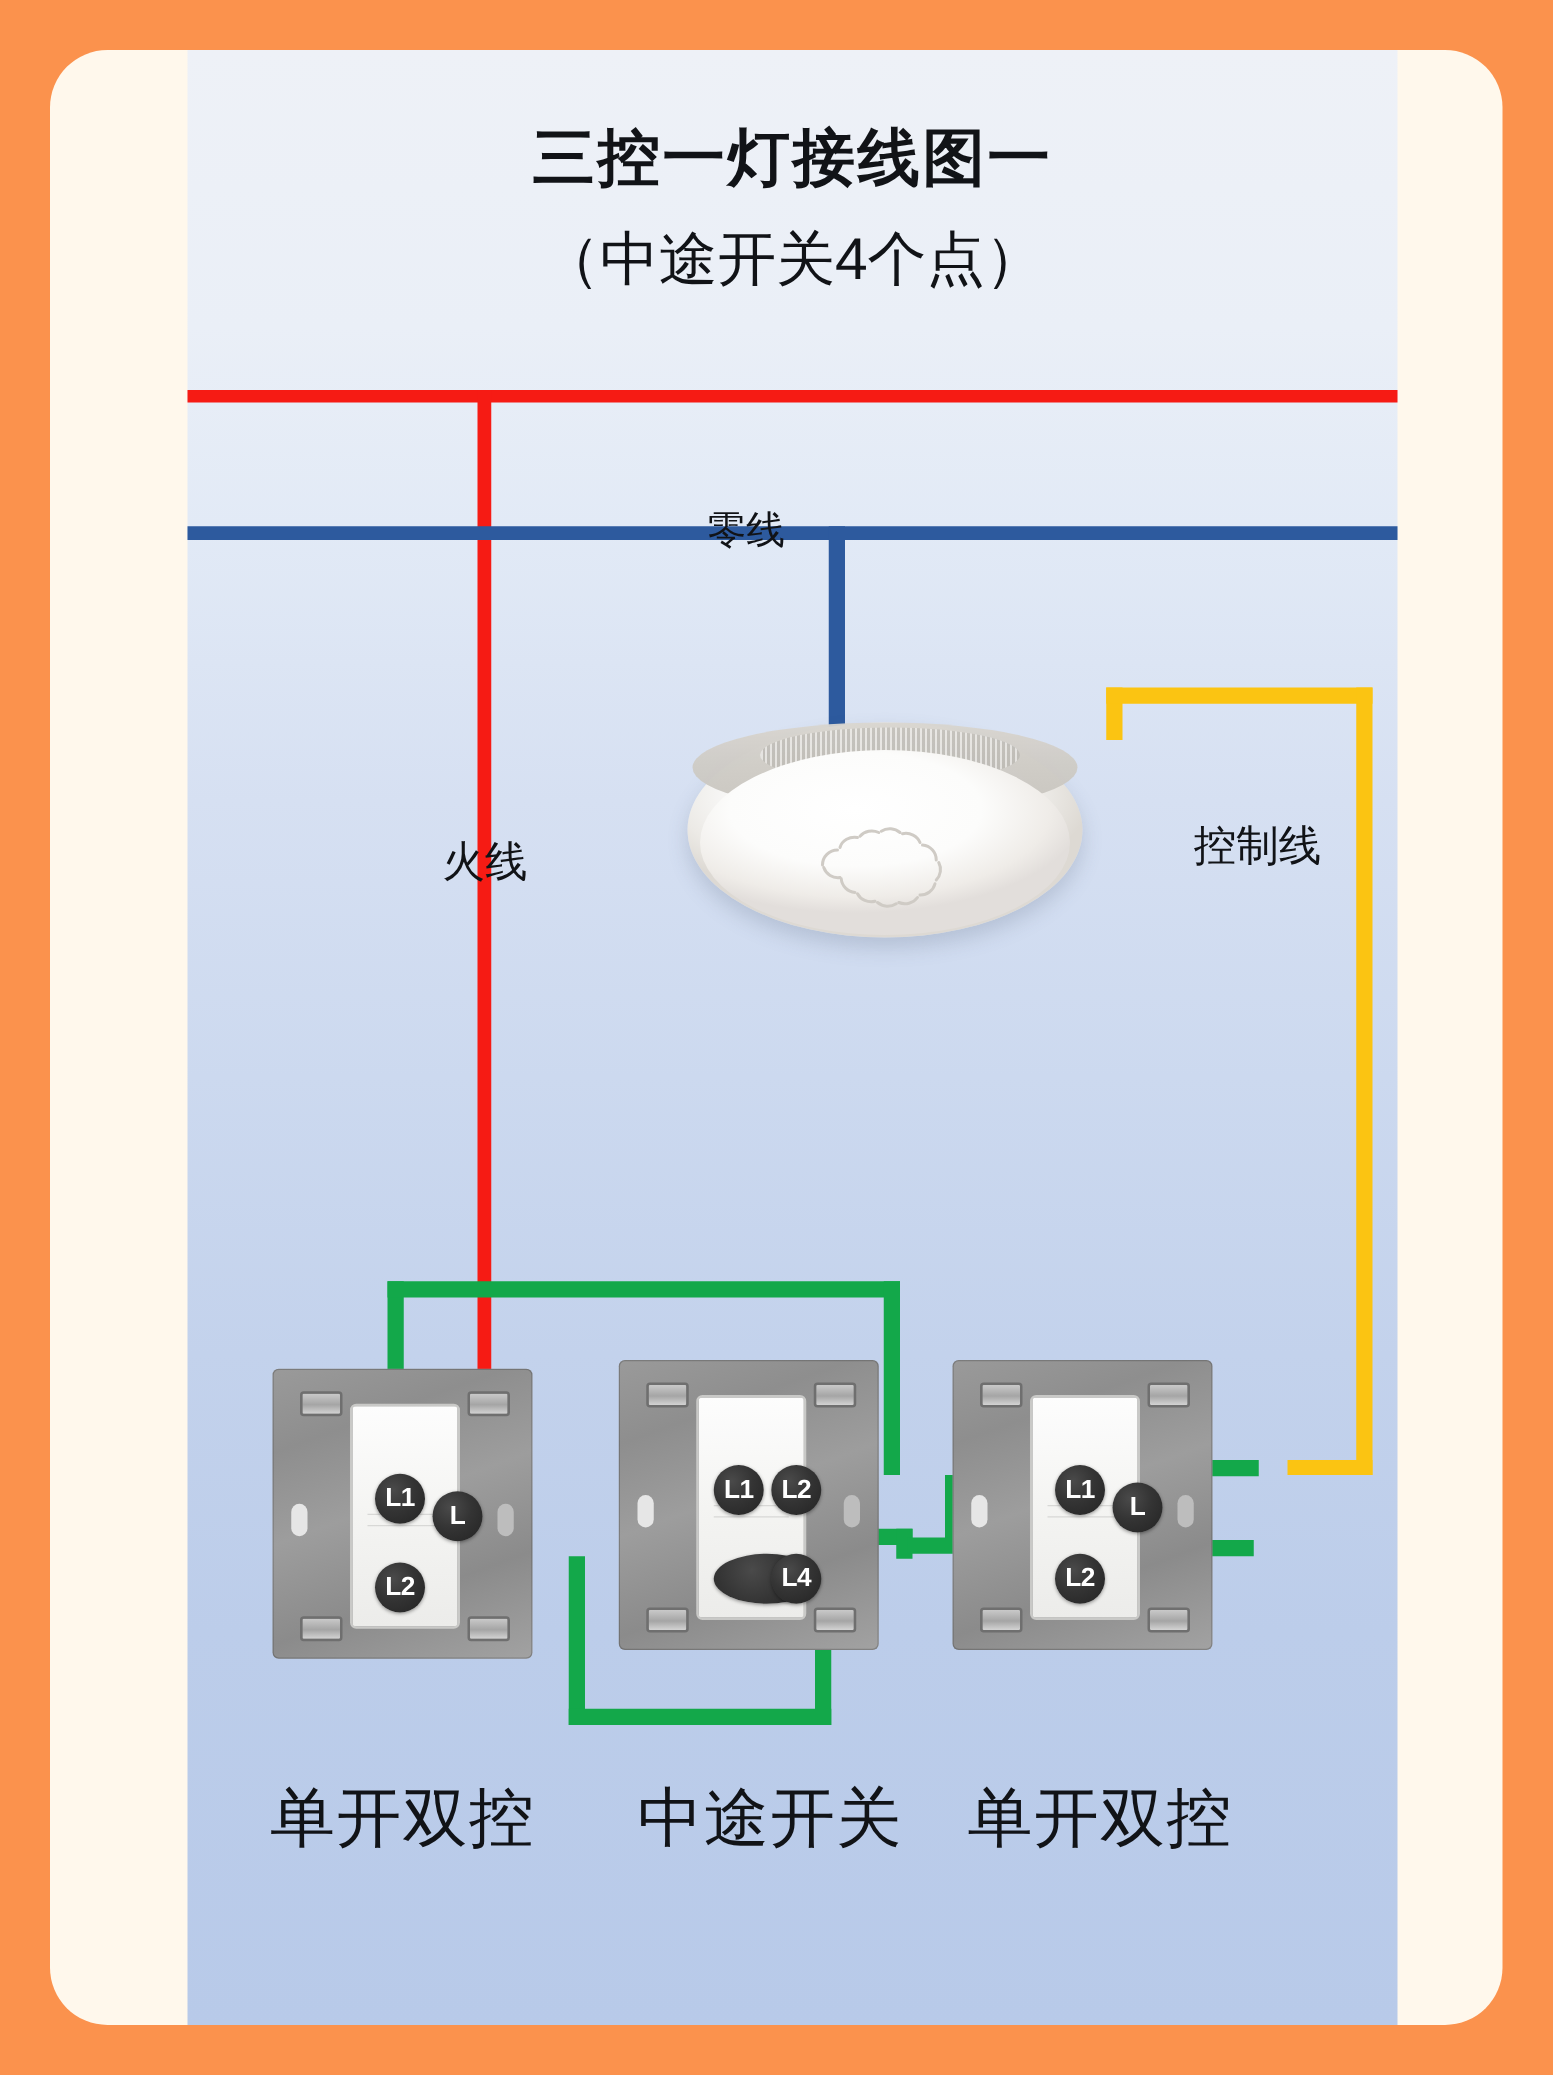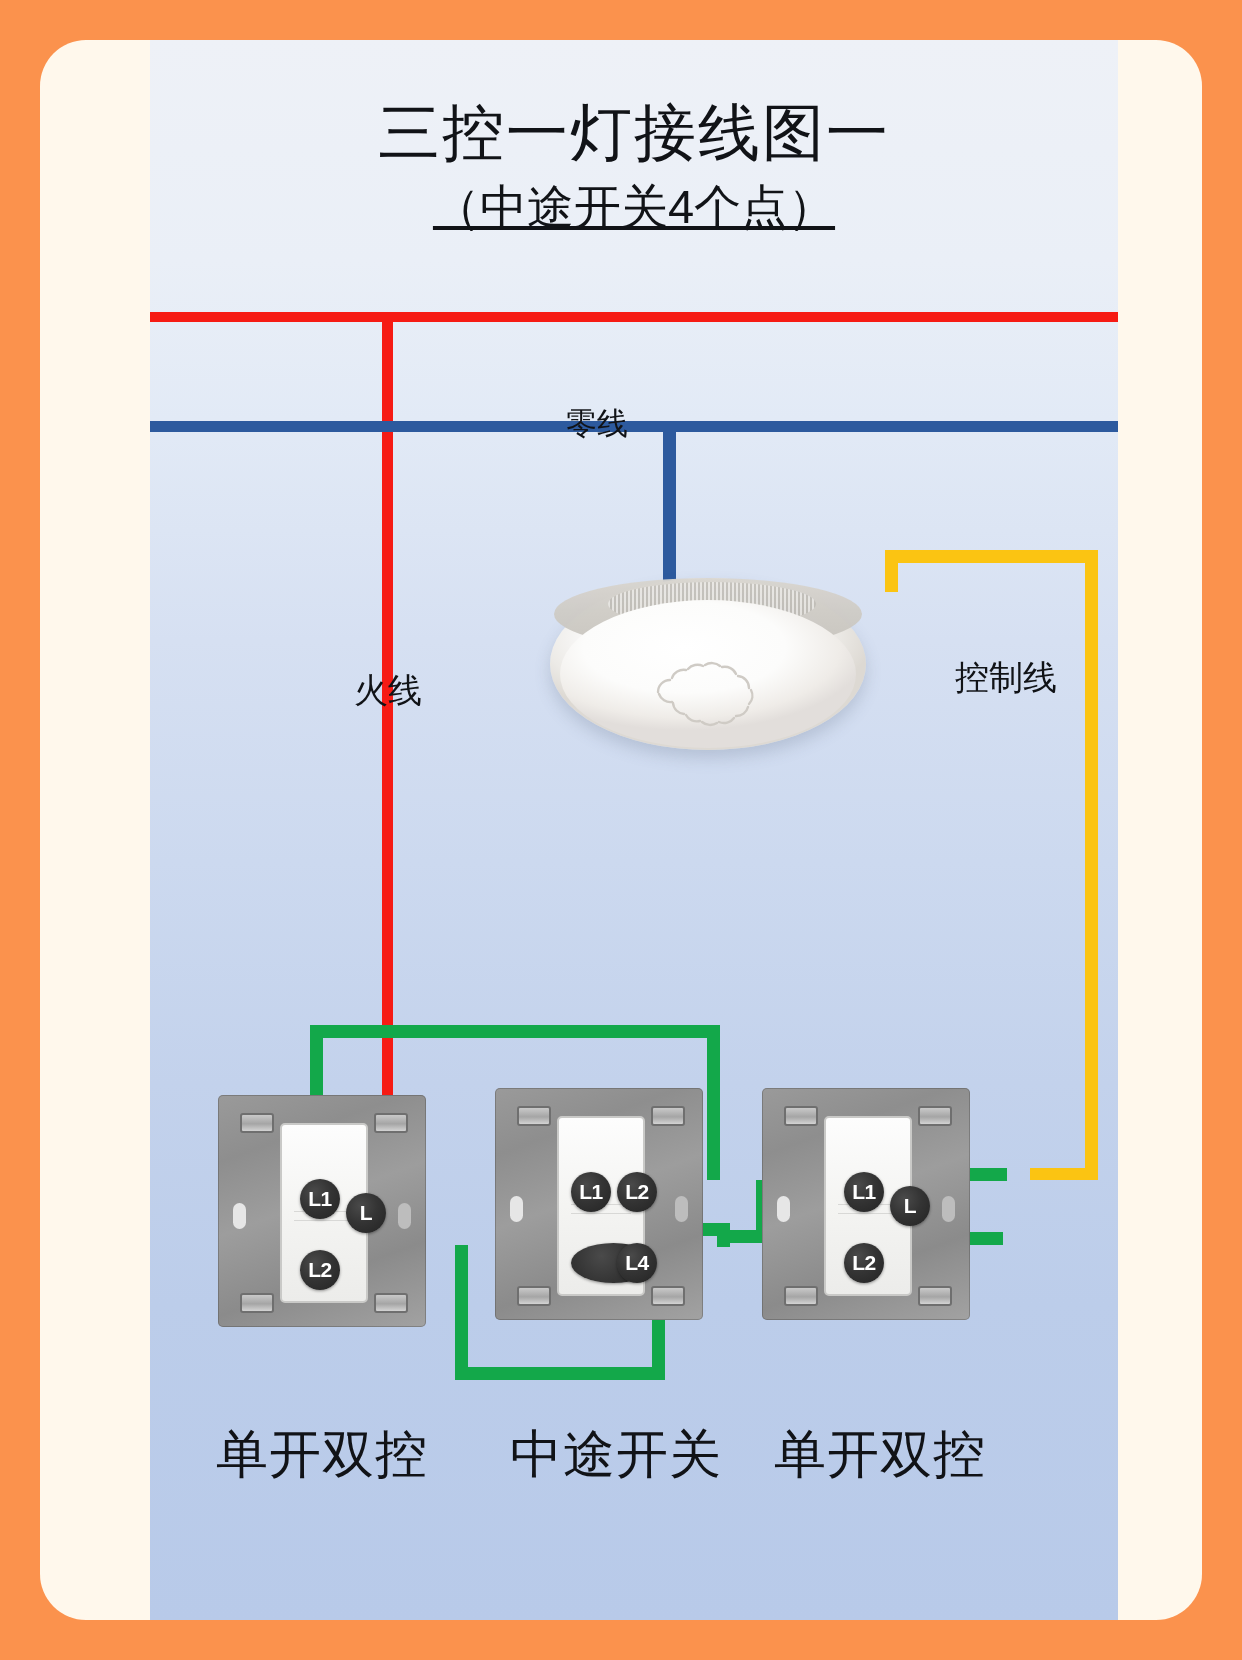--- a/index.html
+++ b/index.html
@@ -53,39 +53,38 @@
         #b8cae9 100%);
   }
 
   
   .title-main {
     position: absolute;
     left: 0;
     top: 60px;
     width: 968px;
     text-align: center;
-    font-size: 62px;
+    font-size: 50px;
     line-height: 1.05;
     color: #111317;
     letter-spacing: 2px;
-    font-weight: 400;
+    font-weight: 700;
     white-space: nowrap;
   }
   .title-sub {
     position: absolute;
     left: 0;
     top: 142px;
     width: 968px;
     text-align: center;
     font-size: 47px;
     line-height: 1.05;
     color: #111317;
     font-weight: 400;
     white-space: nowrap;
-    text-decoration: underline;
   }
 
   
   .wire { position: absolute; }
 
   .w-live-bus {      
     left: 0px; top: 272px; width: 968px; height: 10px;
     background: #f61b14;
   }
   .w-live-drop {     

